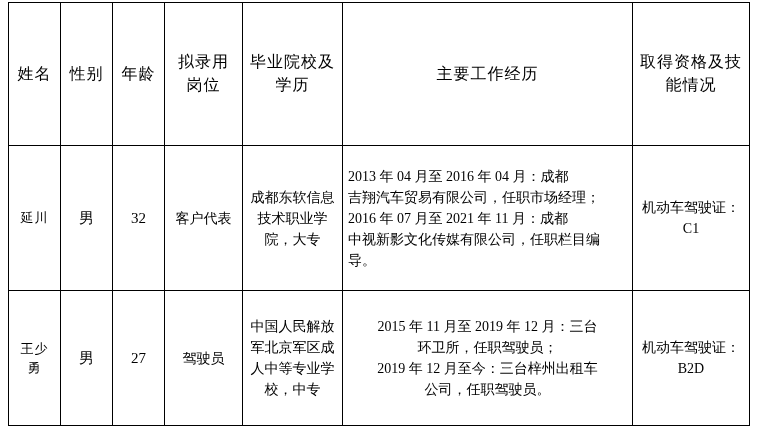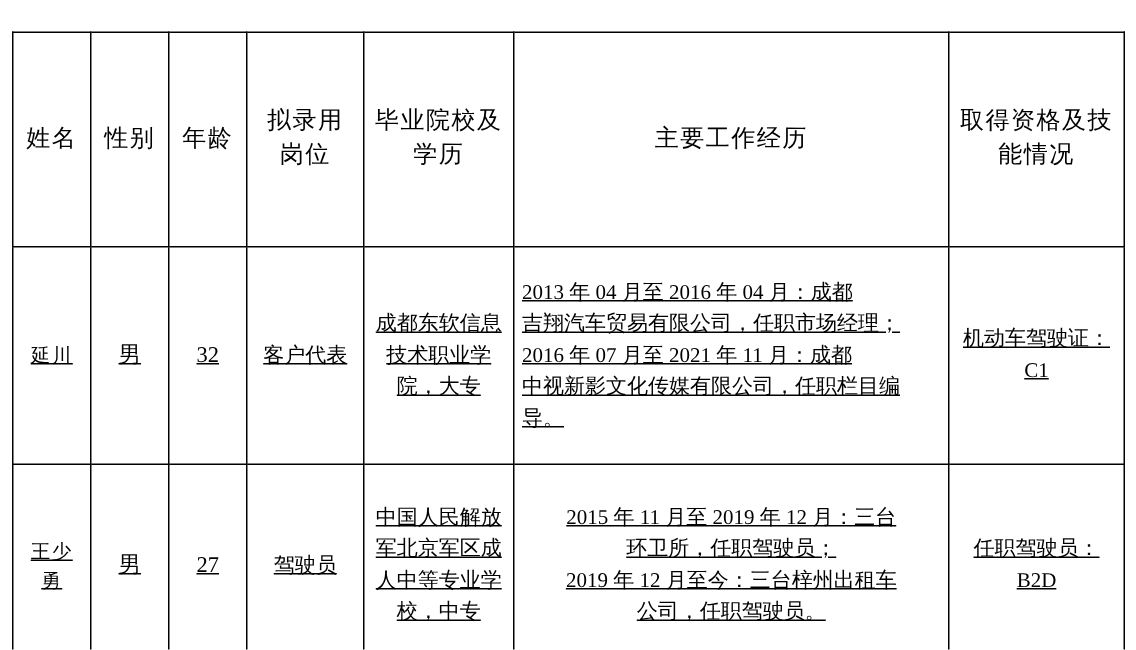--- a/index.html
+++ b/index.html
@@ -11,21 +11,21 @@
     width: 757px;
     height: 433px;
     font-family: "Liberation Serif", serif;
     color: #000000;
   }
   .sheet {
     position: relative;
     width: 750px;
     height: 433px;
     box-sizing: border-box;
-    padding: 21px 8px 6px 8px;
+    padding: 2px 8px 6px 8px;
   }
   table.resume-table {
     border-collapse: collapse;
     width: 741px;
     table-layout: fixed;
     margin: 0;
   }
   table.resume-table td,
   table.resume-table th {
     border: 1px solid #000000;
@@ -45,21 +45,20 @@
   .col-gender  { width: 52px; }
   .col-age     { width: 52px; }
   .col-post    { width: 78px; }
   .col-school  { width: 100px; }
   .col-exp     { width: 290px; }
   .col-cert    { width: 117px; }
 
   tbody td {
     font-size: 14px;
     line-height: 1.5;
-    text-decoration: underline;
   }
 
   .cell-name {
     text-align: center;
     font-size: 13px;
     letter-spacing: 1px;
   }
   .cell-gender, .cell-age {
     text-align: center;
     font-size: 15px;
@@ -122,17 +121,17 @@
         <td class="cell-gender">男</td>
         <td class="cell-age">27</td>
         <td class="cell-post">驾驶员</td>
         <td class="cell-school">中国人民解放军北京军区成人中等专业学校，中专</td>
         <td class="cell-exp">
           <span class="stack-line">2015 年 11 月至 2019 年 12 月：三台</span>
           <span class="stack-line">环卫所，任职驾驶员；</span>
           <span class="stack-line">2019 年 12 月至今：三台梓州出租车</span>
           <span class="stack-line">公司，任职驾驶员。</span>
         </td>
-        <td class="cell-cert">任职驾驶员：B2D</td>
+        <td class="cell-cert">机动车驾驶证：B2D</td>
       </tr>
     </tbody>
   </table>
 </div>
 
 </body></html>

